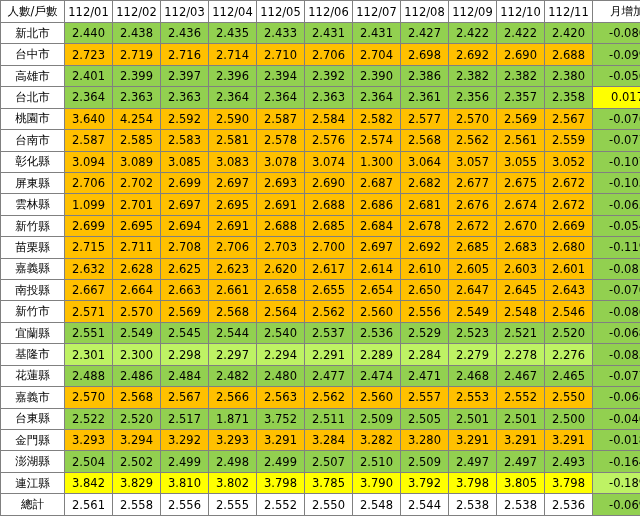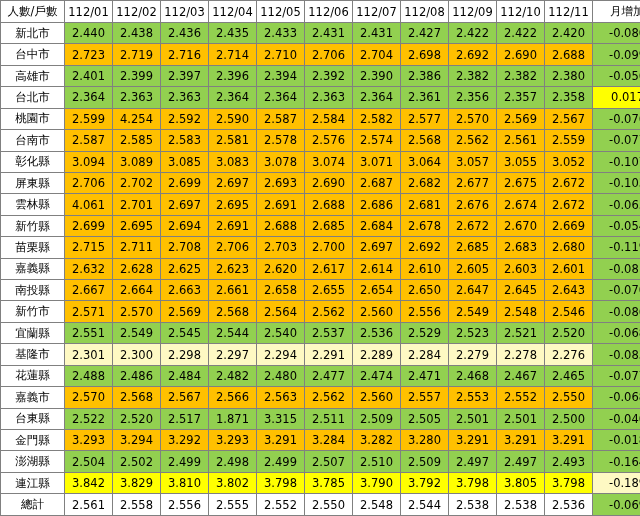--- a/index.html
+++ b/index.html
@@ -50,21 +50,21 @@
 
   
   td.rowlabel {
     background: #ffffff;
     font-size: 11.5px;
   }
 
   
   td.f-green  { background: #92d050; }
   td.f-orange { background: #ffc000; }
-  td.f-blue   { background: #fef9c3; }
+  td.f-blue   { background: #bef264; }
   td.f-yellow { background: #ffff00; }
   td.f-white  { background: #ffffff; }
 </style>
 </head>
 <body>
 
 <div id="sheet">
   <table class="grid">
     <colgroup>
       <col class="c-label">
@@ -152,21 +152,21 @@
           <td class="f-green">2.363</td>
           <td class="f-green">2.364</td>
           <td class="f-green">2.361</td>
           <td class="f-green">2.356</td>
           <td class="f-green">2.357</td>
           <td class="f-green">2.358</td>
           <td class="f-yellow">0.017%</td>
         </tr>
         <tr>
           <td class="rowlabel">桃園市</td>
-          <td class="f-orange">2.599</td>
+          <td class="f-orange">3.640</td>
           <td class="f-orange">4.254</td>
           <td class="f-orange">2.592</td>
           <td class="f-orange">2.590</td>
           <td class="f-orange">2.587</td>
           <td class="f-orange">2.584</td>
           <td class="f-orange">2.582</td>
           <td class="f-orange">2.577</td>
           <td class="f-orange">2.570</td>
           <td class="f-orange">2.569</td>
           <td class="f-orange">2.567</td>
@@ -188,21 +188,21 @@
           <td class="f-green">-0.077%</td>
         </tr>
         <tr>
           <td class="rowlabel">彰化縣</td>
           <td class="f-orange">3.094</td>
           <td class="f-orange">3.089</td>
           <td class="f-orange">3.085</td>
           <td class="f-orange">3.083</td>
           <td class="f-orange">3.078</td>
           <td class="f-orange">3.074</td>
-          <td class="f-orange">3.071</td>
+          <td class="f-orange">1.300</td>
           <td class="f-orange">3.064</td>
           <td class="f-orange">3.057</td>
           <td class="f-orange">3.055</td>
           <td class="f-orange">3.052</td>
           <td class="f-green">-0.107%</td>
         </tr>
         <tr>
           <td class="rowlabel">屏東縣</td>
           <td class="f-orange">2.706</td>
           <td class="f-orange">2.702</td>
@@ -212,21 +212,21 @@
           <td class="f-orange">2.690</td>
           <td class="f-orange">2.687</td>
           <td class="f-orange">2.682</td>
           <td class="f-orange">2.677</td>
           <td class="f-orange">2.675</td>
           <td class="f-orange">2.672</td>
           <td class="f-green">-0.103%</td>
         </tr>
         <tr>
           <td class="rowlabel">雲林縣</td>
-          <td class="f-orange">4.061</td>
+          <td class="f-orange">1.099</td>
           <td class="f-orange">2.701</td>
           <td class="f-orange">2.697</td>
           <td class="f-orange">2.695</td>
           <td class="f-orange">2.691</td>
           <td class="f-orange">2.688</td>
           <td class="f-orange">2.686</td>
           <td class="f-orange">2.681</td>
           <td class="f-orange">2.676</td>
           <td class="f-orange">2.674</td>
           <td class="f-orange">2.672</td>
@@ -366,21 +366,21 @@
           <td class="f-orange">2.552</td>
           <td class="f-orange">2.550</td>
           <td class="f-green">-0.068%</td>
         </tr>
         <tr>
           <td class="rowlabel">台東縣</td>
           <td class="f-green">2.522</td>
           <td class="f-green">2.520</td>
           <td class="f-green">2.517</td>
           <td class="f-green">1.871</td>
-          <td class="f-green">3.315</td>
+          <td class="f-green">3.752</td>
           <td class="f-green">2.511</td>
           <td class="f-green">2.509</td>
           <td class="f-green">2.505</td>
           <td class="f-green">2.501</td>
           <td class="f-green">2.501</td>
           <td class="f-green">2.500</td>
           <td class="f-green">-0.040%</td>
         </tr>
         <tr>
           <td class="rowlabel">金門縣</td>

